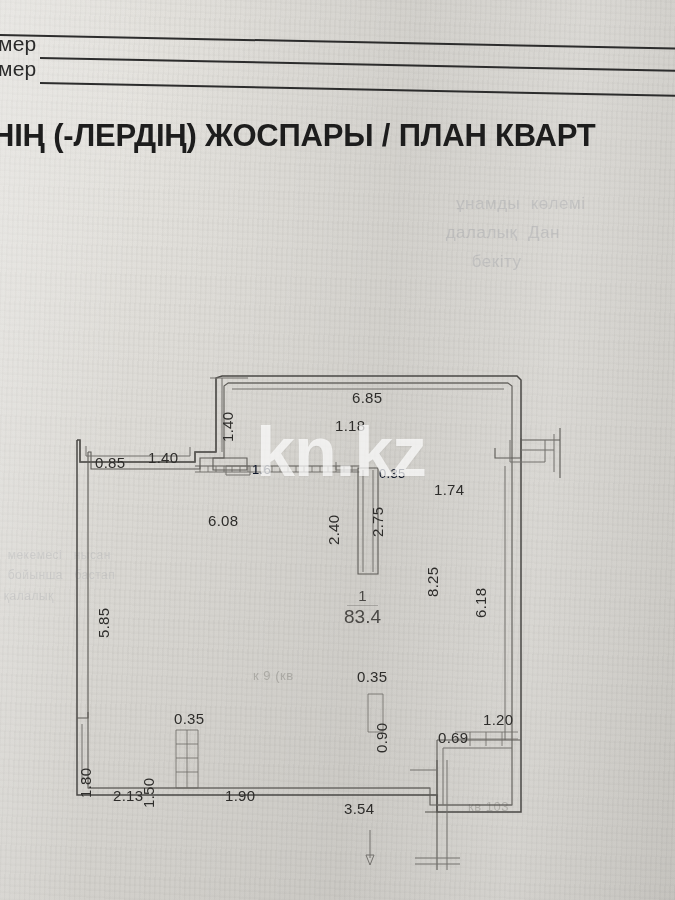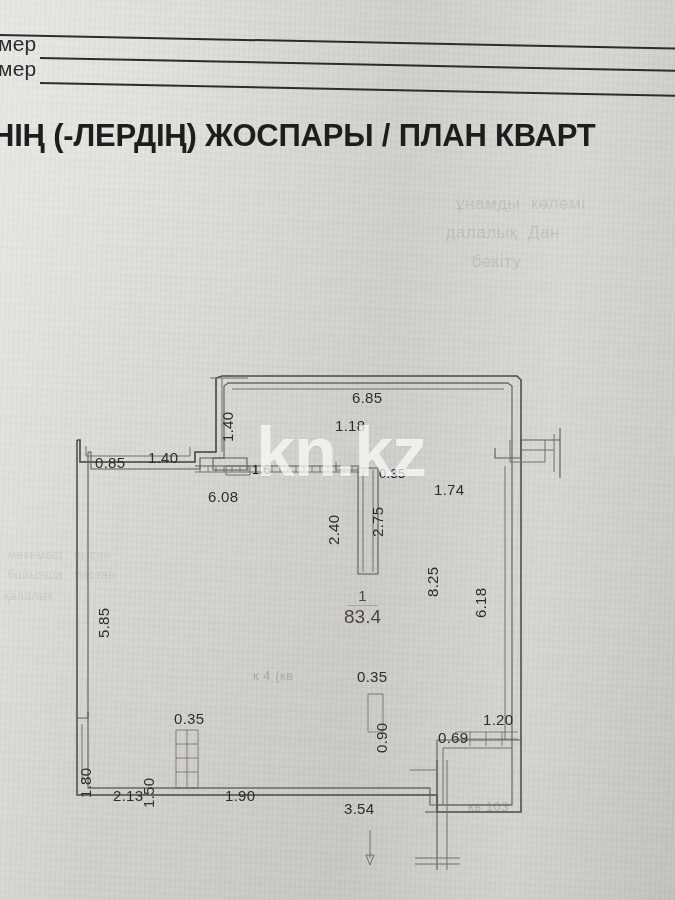--- a/index.html
+++ b/index.html
@@ -219,21 +219,21 @@
 
   </svg>
 
   <div class="dim v" style="left:236px;top:425px;">1.40</div>
   <div class="dim" style="left:352px;top:389px;">6.85</div>
 
   <div class="dim" style="left:95px;top:454px;text-align:center;">0.85</div>
   <div class="dim" style="left:148px;top:449px;">1.40</div>
 
   <div class="dim sm faint" style="left:204px;top:462px;">1.6</div>
-  <div class="dim" style="left:208px;top:488px;">6.08</div>
+  <div class="dim" style="left:208px;top:512px;">6.08</div>
 
   <div class="dim" style="left:335px;top:417px;">1.18</div>
   <div class="dim sm faint" style="left:331px;top:466px;">0.35</div>
 
   <div class="dim v" style="left:342px;top:528px;">2.40</div>
   <div class="dim v" style="left:386px;top:520px;">2.75</div>
 
   <div class="dim" style="left:434px;top:481px;">1.74</div>
   <div class="dim v" style="left:441px;top:580px;">8.25</div>
   <div class="dim v" style="left:489px;top:601px;">6.18</div>
@@ -253,18 +253,18 @@
   <div class="dim" style="left:483px;top:711px;">1.20</div>
 
   <div class="dim" style="left:344px;top:800px;">3.54</div>
 
   <div id="room-label">
     <span class="num">1</span>
     <span class="bar"></span>
     <span class="area">83.4</span>
   </div>
 
-  <div class="ghost" style="left:253px;top:668px;">к  4 (кв</div>
+  <div class="ghost" style="left:253px;top:668px;">к  9 (кв</div>
   <div class="ghost" style="left:468px;top:799px;">кв 103</div>
 
   <div id="wm">kn.kz</div>
 
 </div>
 
 </body></html>

